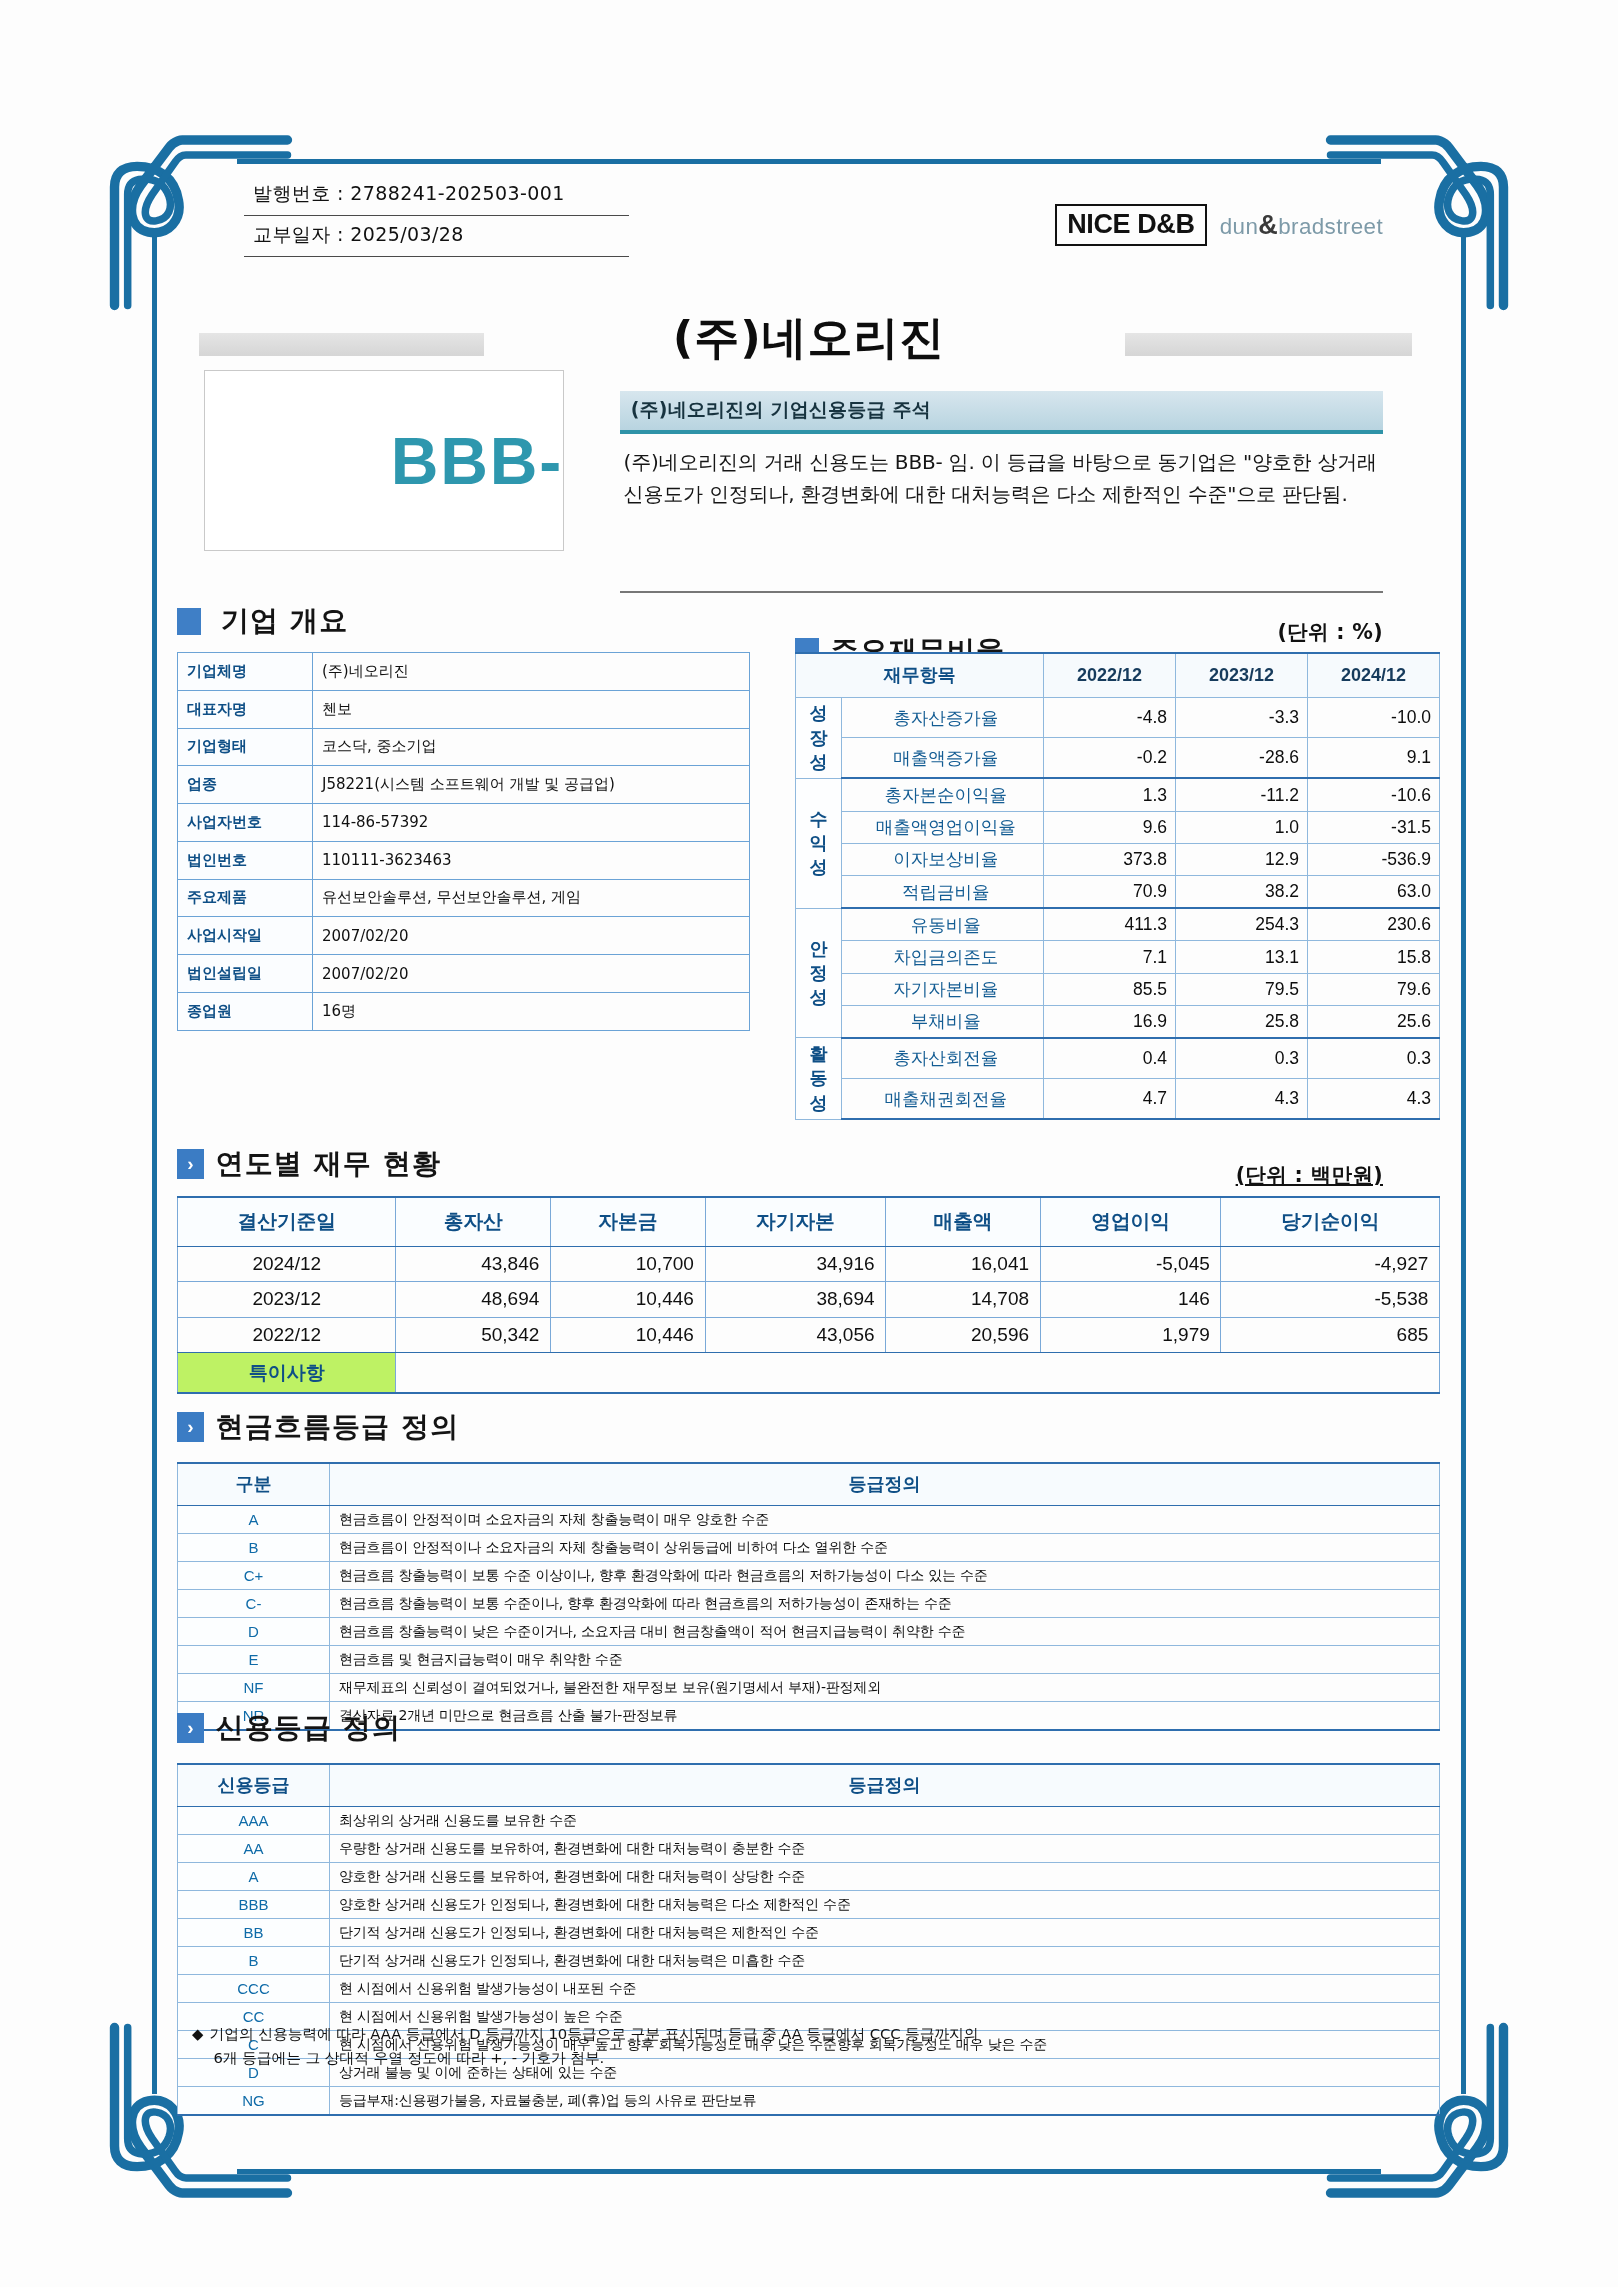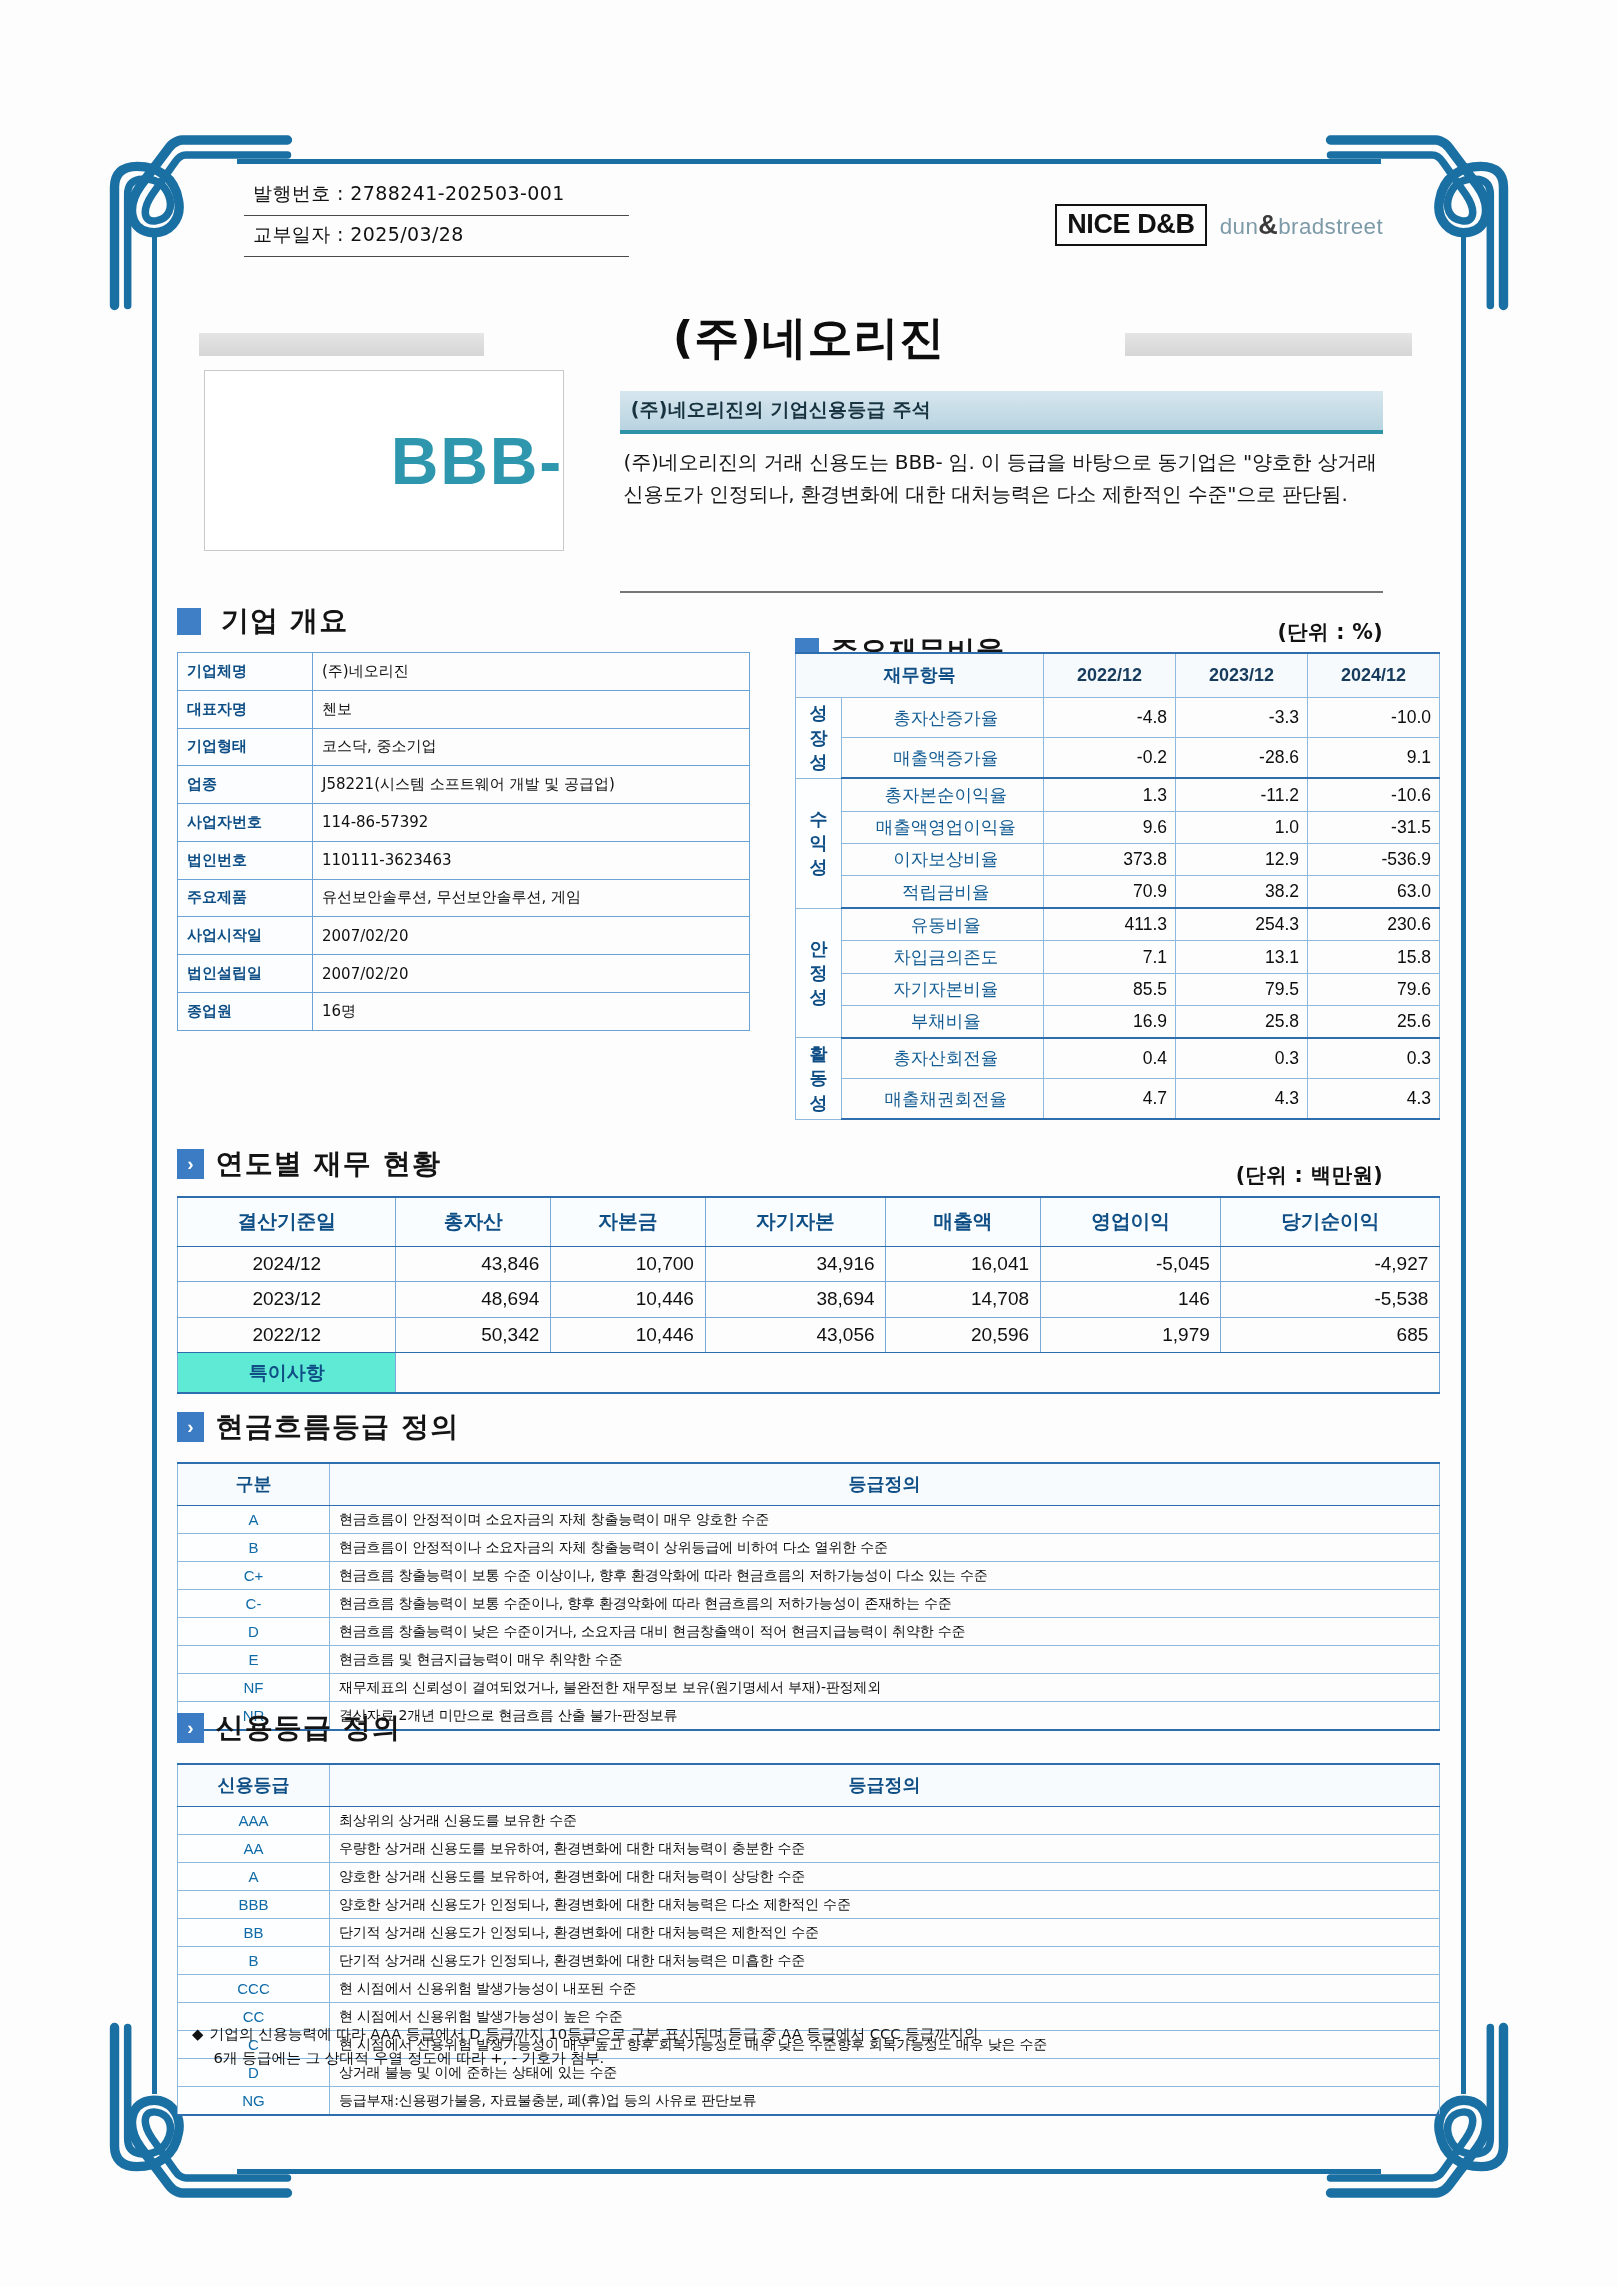--- a/index.html
+++ b/index.html
@@ -299,21 +299,21 @@
   .tbl-year td.num {
     text-align: right;
     font-family: "Liberation Sans", sans-serif;
     color: #101010;
   }
   .tbl-year tr.last td { border-bottom: 1.8px solid #2f6eae; }
   .tbl-year td.special {
     text-align: center;
     color: #0f4f86;
     font-weight: bold;
-    background: #5eead4;
+    background: #bef264;
     border-bottom: 2.2px solid #2f6eae;
   }
   .tbl-year td.special-blank { border-bottom: 2.2px solid #2f6eae; }
 
   
   .tbl-def {
     position: absolute;
     left: 177px;
     width: 1263px;
     font-size: 14px;
@@ -561,21 +561,21 @@
           <td class="num">4.3</td>
           <td class="num">4.3</td>
         </tr>
       </tbody>
   </table>
 
   <div class="sec-head" style="left:177px; top:1145px;">
     <span class="chev-marker">›</span>
     <span class="sec-title">연도별 재무 현황</span>
   </div>
-  <div class="unit-note" style="right:235px; top:1161px;">(단위 : 백만원)</div>
+  <div class="unit-note" style="right:235px; top:1161px;text-decoration:underline;">(단위 : 백만원)</div>
   <table class="tbl-year">
     <thead id="year-head">
         <tr>
           <th>결산기준일</th>
           <th>총자산</th>
           <th>자본금</th>
           <th>자기자본</th>
           <th>매출액</th>
           <th>영업이익</th>
           <th>당기순이익</th>

